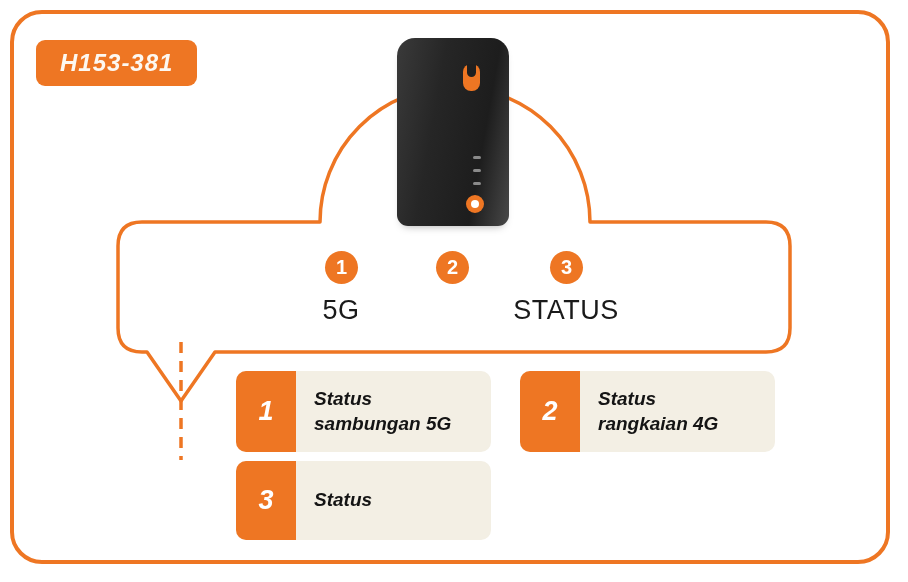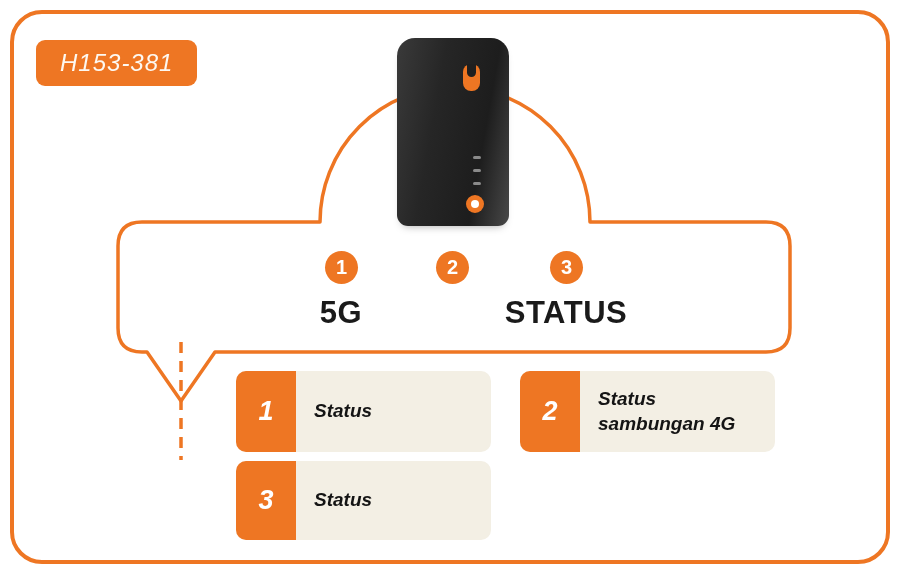--- a/index.html
+++ b/index.html
@@ -12,21 +12,21 @@
     position:relative;width:908px;height:582px;background:#fff;
     font-family:"Liberation Sans",sans-serif;overflow:hidden;
   }
   .frame{
     position:absolute;left:10px;top:10px;width:880px;height:554px;
     border:4px solid var(--orange);border-radius:32px;box-sizing:border-box;
   }
   .callout{position:absolute;left:0;top:0;}
   .model-badge{
     position:absolute;left:36px;top:40px;background:var(--orange);
-    color:#fdf8f1;font-weight:normal;font-style:italic;font-size:24px;
+    color:#fdf8f1;font-weight:bold;font-style:italic;font-size:24px;
     padding:9px 24px;border-radius:9px;letter-spacing:1px;
   }
   .device{
     position:absolute;left:397px;top:38px;width:112px;height:188px;
     background:linear-gradient(100deg,#3a3a3a 0%,#262626 35%,#1d1d1d 72%,#484848 100%);
     border-radius:18px 18px 11px 11px;
     box-shadow:0 5px 8px -5px rgba(0,0,0,.35);
   }
   .device-logo{
     position:absolute;left:66px;top:26px;width:17px;height:27px;
@@ -46,21 +46,21 @@
     content:"";position:absolute;left:5px;top:5px;width:8px;height:8px;border-radius:50%;
     background:#fff;
   }
   .ind-circle{
     position:absolute;top:251px;width:33px;height:33px;border-radius:50%;
     background:var(--orange);color:#fff;font-weight:bold;font-size:20px;
     display:flex;align-items:center;justify-content:center;
   }
   .ind-label{
     position:absolute;top:295px;width:140px;text-align:center;
-    font-weight:bold;font-size:31px;color:var(--ink);letter-spacing:.5px;
+    font-weight:normal;font-size:27px;color:var(--ink);letter-spacing:.5px;
   }
   .legend-box{
     position:absolute;display:flex;width:255px;background:var(--cream);
     border-radius:10px;overflow:hidden;box-sizing:border-box;
   }
   .legend-num{
     flex:0 0 60px;background:var(--orange);color:#fff;
     display:flex;align-items:center;justify-content:center;
     font-size:27px;font-weight:bold;font-style:italic;
   }
@@ -100,28 +100,29 @@
   <div class="ind-circle" style="left:436px;">2</div>
   <div class="ind-circle" style="left:550px;">3</div>
 
   <div class="ind-label" style="left:271px;">5G</div>
   <div class="ind-label" style="left:496px;">STATUS</div>
 
   <div class="legend-box" style="left:236px;top:371px;height:81px;">
     <div class="legend-num">1</div>
     <div class="legend-text">
       <span>Status</span>
+      <span>sambungan 5G</span>
     </div>
   </div>
 
   <div class="legend-box" style="left:520px;top:371px;height:81px;">
     <div class="legend-num">2</div>
     <div class="legend-text">
       <span>Status</span>
-      <span>sambungan 4G</span>
+      <span>rangkaian 4G</span>
     </div>
   </div>
 
   <div class="legend-box" style="left:236px;top:461px;height:79px;">
     <div class="legend-num">3</div>
     <div class="legend-text">
       <span>Status</span>
     </div>
   </div>
 

